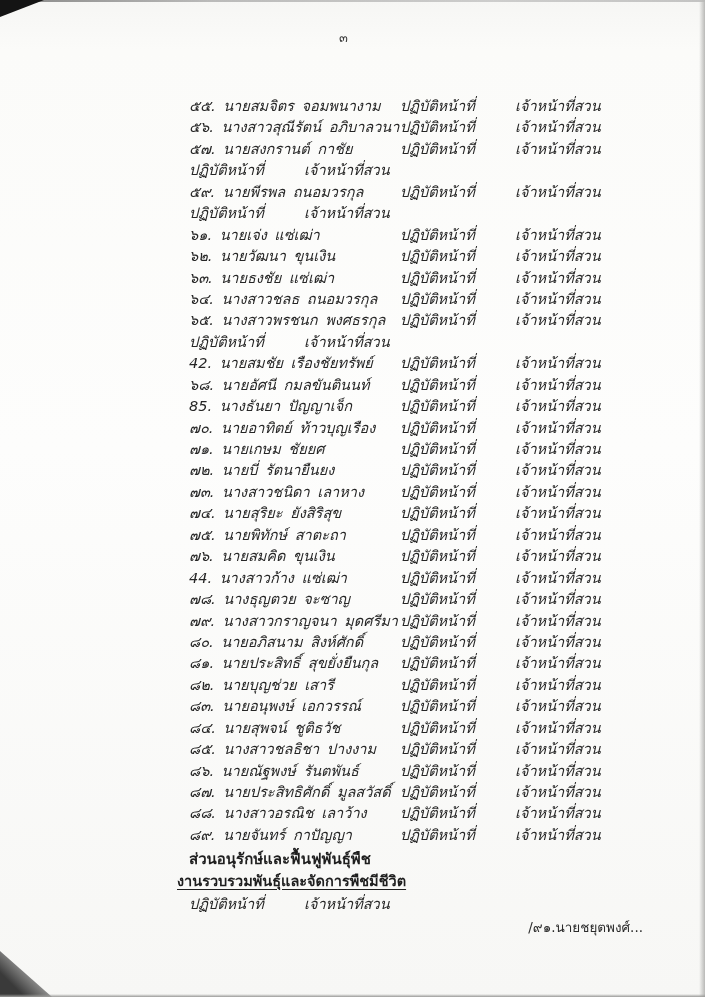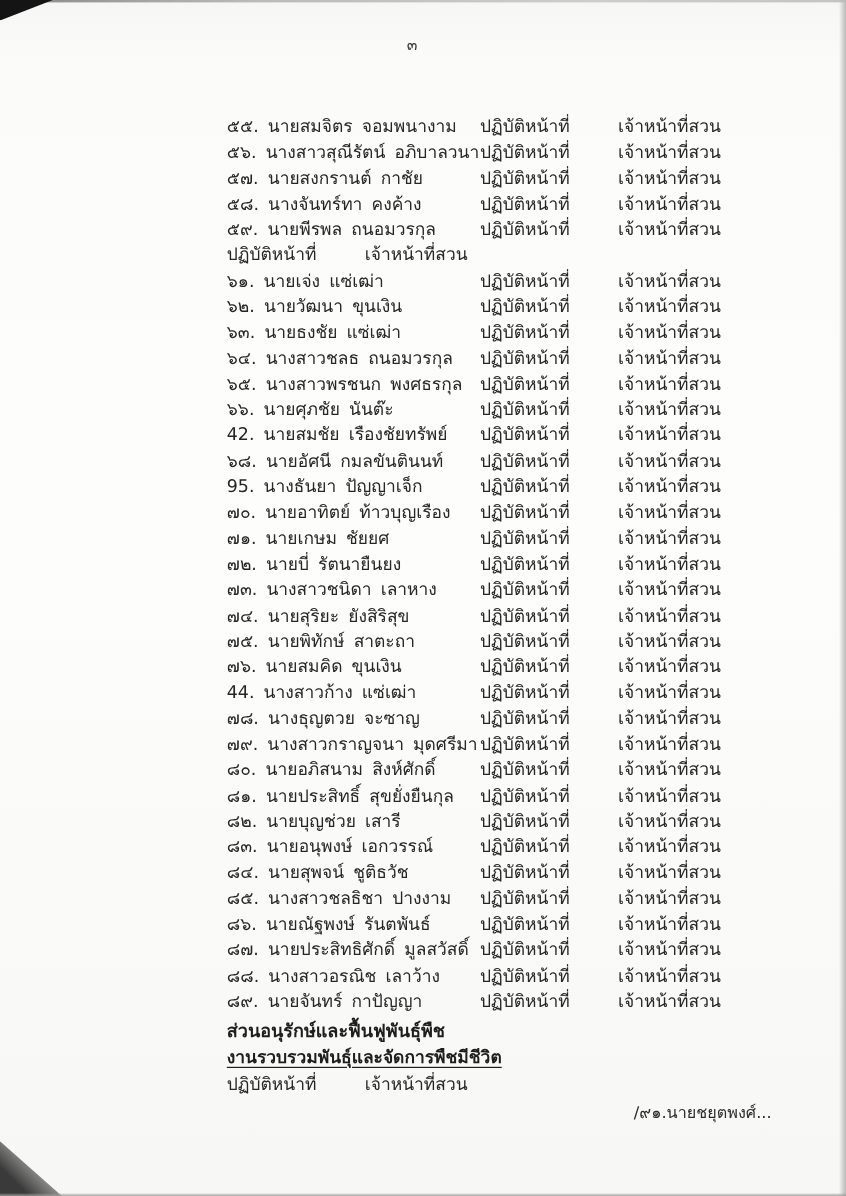--- a/index.html
+++ b/index.html
@@ -51,41 +51,41 @@
   }
 
   .roster {
     position: absolute;
     left: 189px;
     top: 94px;
     width: 472px;
   }
   .row {
     display: flex;
-    align-items: center;
     height: 21.45px;
     font-size: 14.5px;
     white-space: nowrap;
+    font-style: italic;
   }
   .cell-name  { width: 211px; word-spacing: 3px; }
   .cell-duty  { width: 115px; }
   .cell-role  { flex: 1; }
 
   .section-heading {
     position: absolute;
     left: 189px;
     top: 847px;
     font-size: 15px;
     font-weight: bold;
     color: #1e1e1e;
     font-family: Liberation Mono, monospace;
   }
   .section-subheading {
     position: absolute;
-    left: 189px;
+    left: 177px;
     top: 869px;
     font-size: 14.5px;
     font-weight: bold;
     text-decoration: underline;
     text-underline-offset: 3px;
     color: #1e1e1e;
   }
   .section-roster {
     position: absolute;
     left: 189px;
@@ -126,21 +126,20 @@
     <span class="cell-role">เจ้าหน้าที่สวน</span>
   </div>
 
   <div class="row">
     <span class="cell-name"><span>๕๗.</span> <span>นายสงกรานต์ กาชัย</span></span>
     <span class="cell-duty">ปฏิบัติหน้าที่</span>
     <span class="cell-role">เจ้าหน้าที่สวน</span>
   </div>
 
   <div class="row">
-    <span class="cell-name"><span>๕๘.</span> <span>นางจันทร์ทา คงค้าง</span></span>
     <span class="cell-duty">ปฏิบัติหน้าที่</span>
     <span class="cell-role">เจ้าหน้าที่สวน</span>
   </div>
 
   <div class="row">
     <span class="cell-name"><span>๕๙.</span> <span>นายพีรพล ถนอมวรกุล</span></span>
     <span class="cell-duty">ปฏิบัติหน้าที่</span>
     <span class="cell-role">เจ้าหน้าที่สวน</span>
   </div>
 
@@ -173,39 +172,38 @@
     <span class="cell-role">เจ้าหน้าที่สวน</span>
   </div>
 
   <div class="row">
     <span class="cell-name"><span>๖๕.</span> <span>นางสาวพรชนก พงศธรกุล</span></span>
     <span class="cell-duty">ปฏิบัติหน้าที่</span>
     <span class="cell-role">เจ้าหน้าที่สวน</span>
   </div>
 
   <div class="row">
-    <span class="cell-name"><span>๖๖.</span> <span>นายศุภชัย นันต๊ะ</span></span>
     <span class="cell-duty">ปฏิบัติหน้าที่</span>
     <span class="cell-role">เจ้าหน้าที่สวน</span>
   </div>
 
   <div class="row">
     <span class="cell-name"><span>42.</span> <span>นายสมชัย เรืองชัยทรัพย์</span></span>
     <span class="cell-duty">ปฏิบัติหน้าที่</span>
     <span class="cell-role">เจ้าหน้าที่สวน</span>
   </div>
 
   <div class="row">
     <span class="cell-name"><span>๖๘.</span> <span>นายอัศนี กมลขันตินนท์</span></span>
     <span class="cell-duty">ปฏิบัติหน้าที่</span>
     <span class="cell-role">เจ้าหน้าที่สวน</span>
   </div>
 
   <div class="row">
-    <span class="cell-name"><span>95.</span> <span>นางธันยา ปัญญาเจ็ก</span></span>
+    <span class="cell-name"><span>85.</span> <span>นางธันยา ปัญญาเจ็ก</span></span>
     <span class="cell-duty">ปฏิบัติหน้าที่</span>
     <span class="cell-role">เจ้าหน้าที่สวน</span>
   </div>
 
   <div class="row">
     <span class="cell-name"><span>๗๐.</span> <span>นายอาทิตย์ ท้าวบุญเรือง</span></span>
     <span class="cell-duty">ปฏิบัติหน้าที่</span>
     <span class="cell-role">เจ้าหน้าที่สวน</span>
   </div>
 

